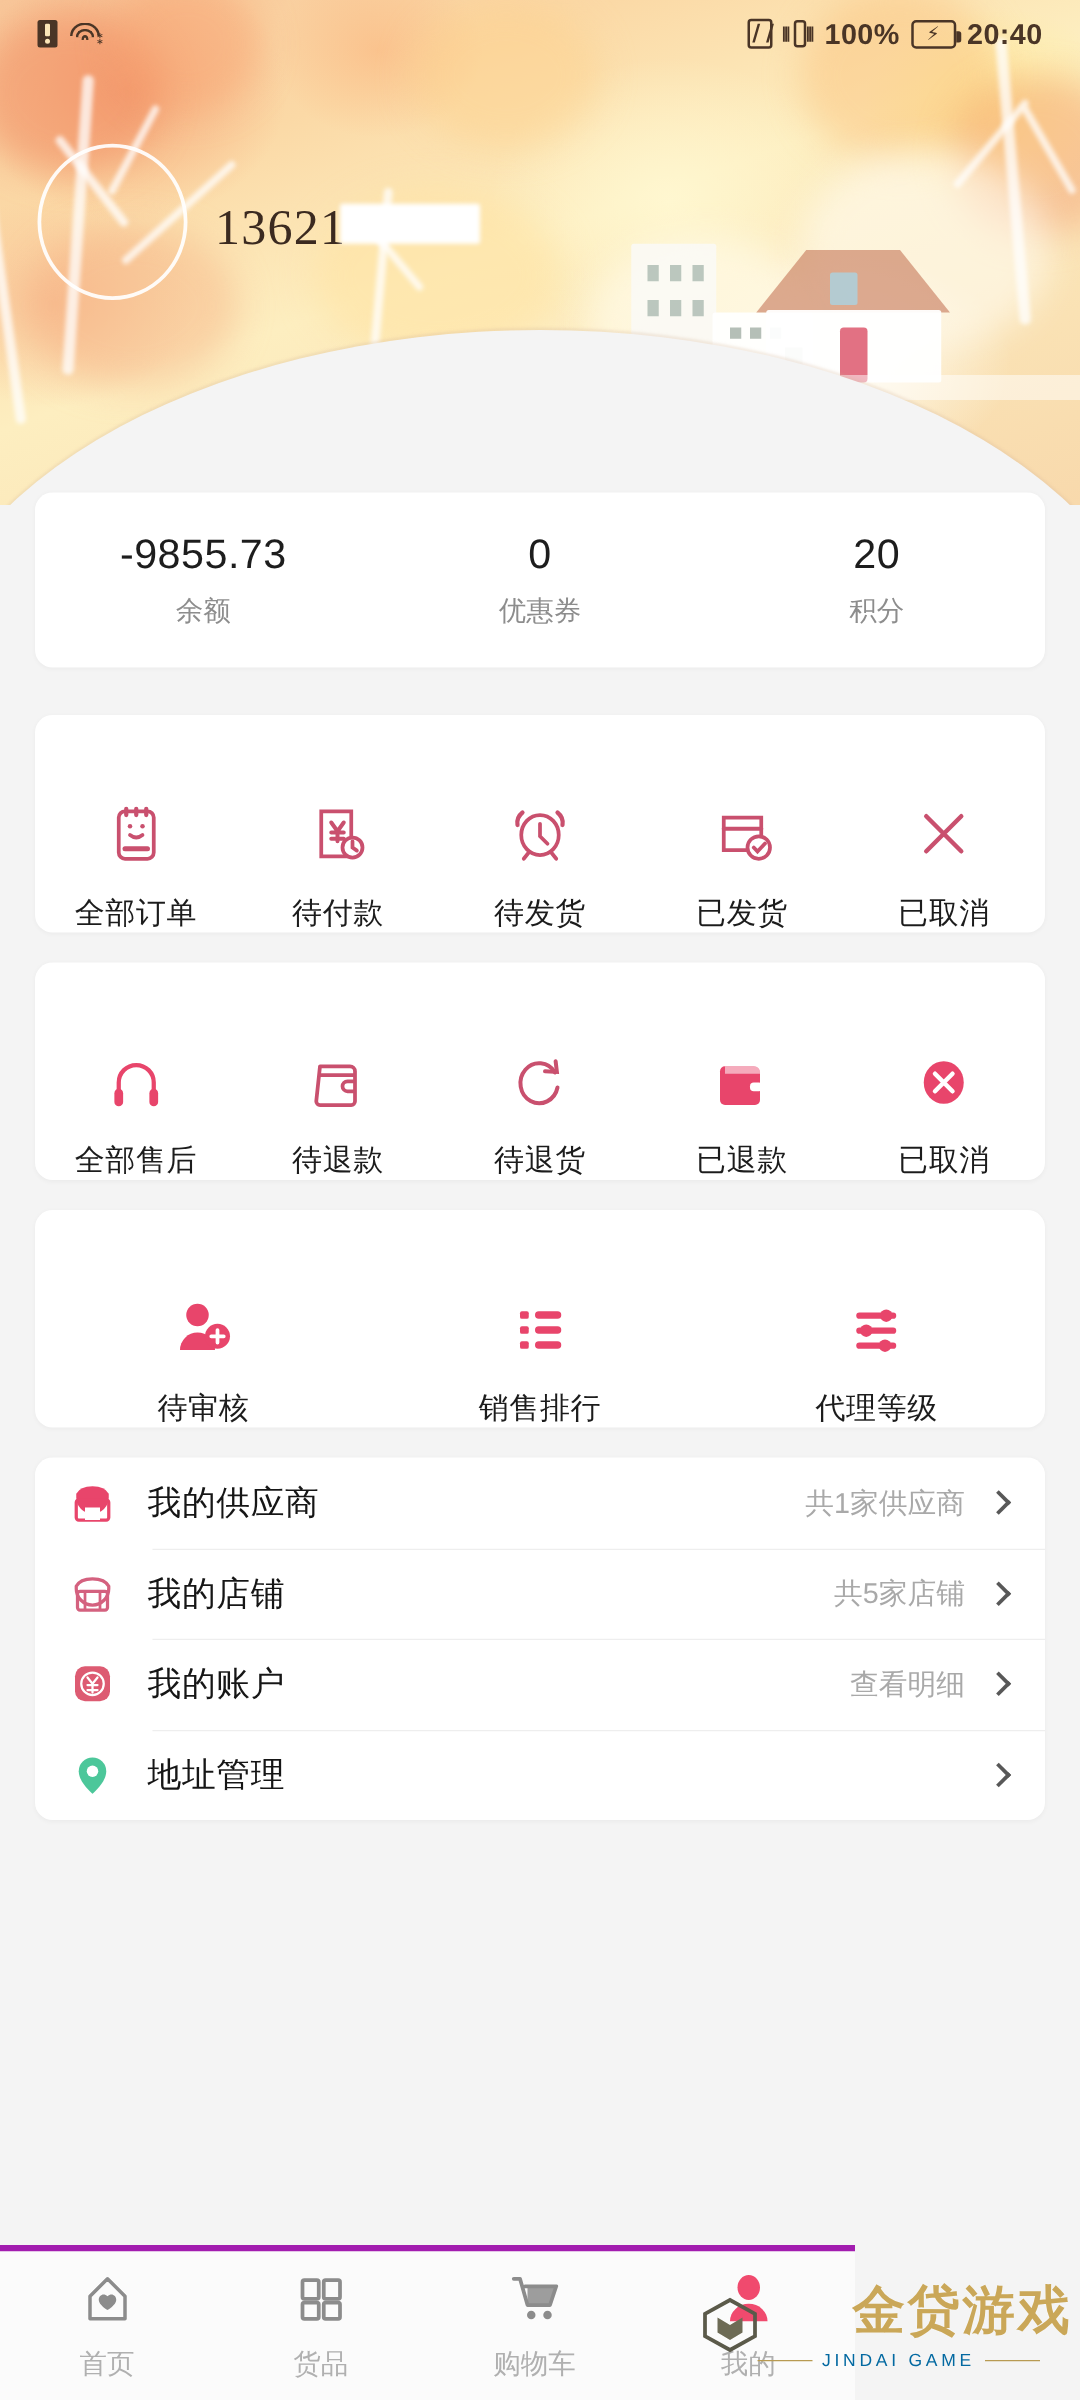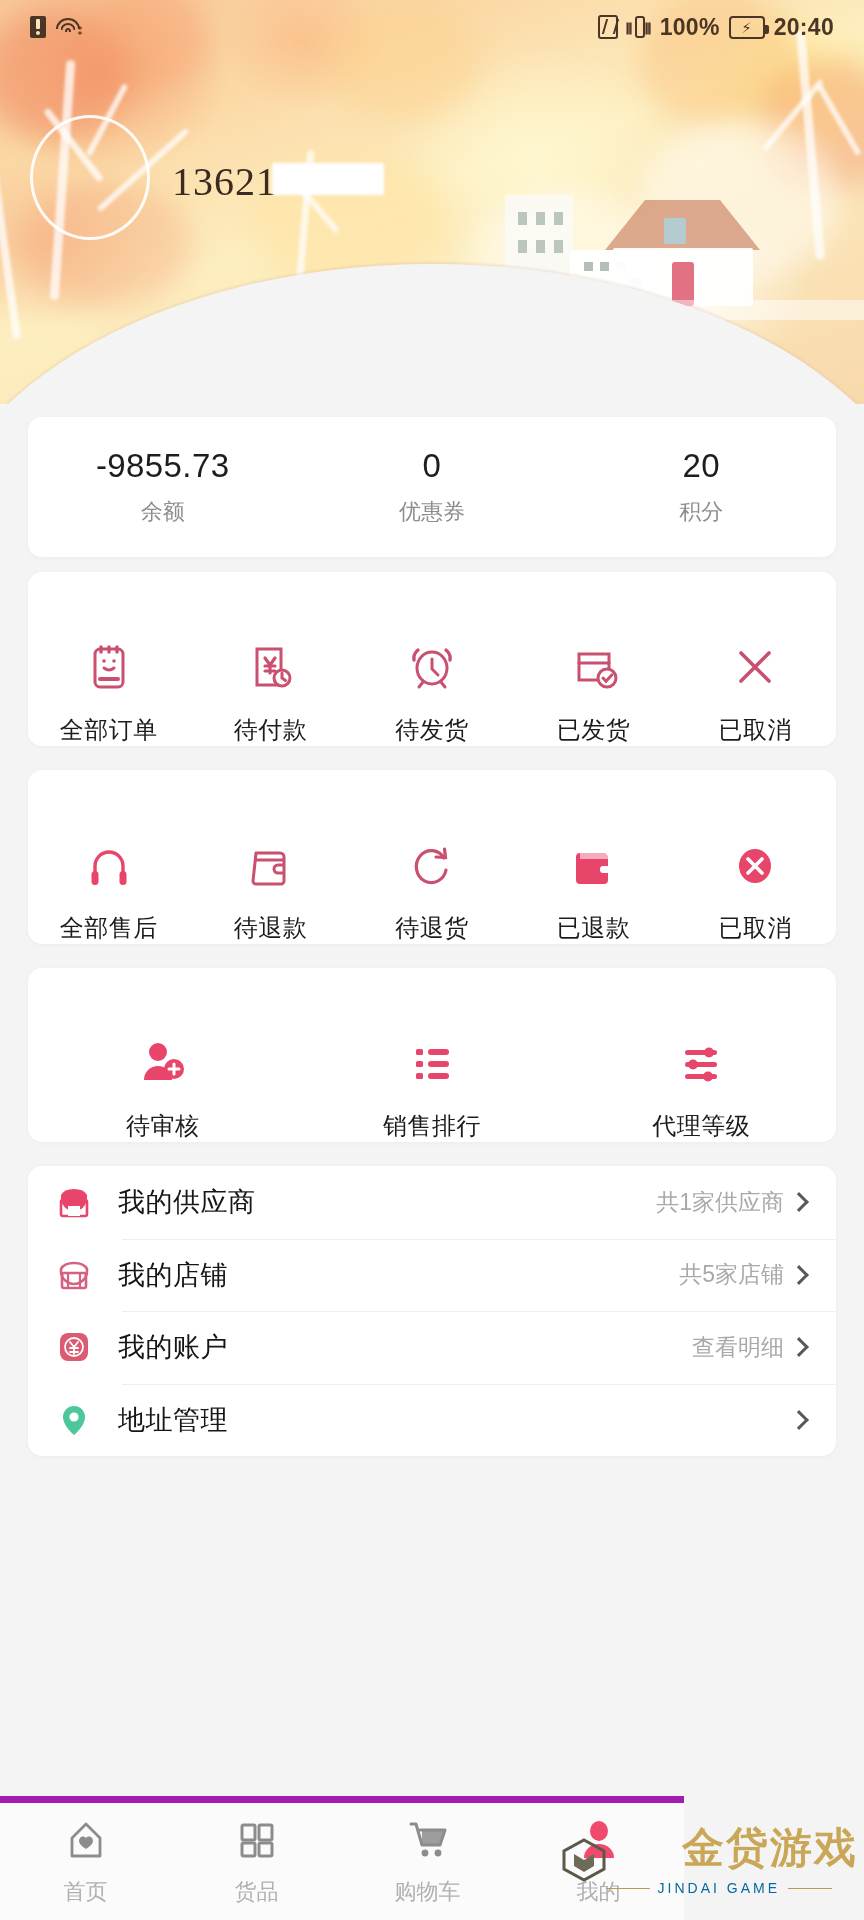--- a/index.html
+++ b/index.html
@@ -120,21 +120,21 @@
   .bolt { color: #4a3526; font-size: 15px; line-height: 1; }
 
   
   .card {
     position: absolute; left: 28px; width: 808px;
     background: #ffffff; border-radius: 14px;
     box-shadow: 0 1px 4px rgba(0,0,0,0.04);
   }
 
   
-  #stats-card { top: 417px; height: 140px; display: flex; text-align: right; }
+  #stats-card { top: 394px; height: 140px; display: flex; text-align: right; }
   .stat { flex: 1; display: flex; flex-direction: column; align-items: center; justify-content: center; gap: 12px; }
   .stat-value { font-size: 33px; color: #1d1d1d; font-weight: 400; letter-spacing: .4px;
                 font-family: "Liberation Sans", sans-serif; }
   .stat-label { font-size: 22px; color: #8d8d8d; }
 
   
   .grid-card { height: 174px; display: flex; align-items: flex-end; }
   #grid-orders { top: 572px; }
   #grid-after  { top: 770px; }
   #grid-agent  { top: 968px; }
@@ -144,28 +144,28 @@
 
   
   #list-card { top: 1166px; height: 290px; padding: 0 0; }
   .lrow { height: 72.5px; display: flex; align-items: center; padding: 0 30px 0 24px; position: relative; cursor: pointer; }
   .lrow + .lrow::before {
     content: ""; position: absolute; left: 94px; right: 0; top: 0; height: 1px; background: #eeeeee;
   }
   .licon { width: 44px; height: 44px; display: flex; align-items: center; justify-content: center; flex: none; }
   .ltitle { font-size: 27px; color: #161616; margin-left: 22px; letter-spacing: .5px; }
   .lspacer { flex: 1; }
-  .lmeta { font-size: 23px; color: #a9a9a9; margin-right: 8px; }
+  .lmeta { font-size: 23px; color: #a9a9a9; margin-right: 20px; }
   .chev { width: 14px; height: 14px; border-right: 3px solid #585858; border-top: 3px solid #585858;
           transform: rotate(45deg); }
 
   
   #bottom-nav {
     position: absolute; bottom: 0; left: 0; width: 684px; height: 124px;
-    background: #fbfbfb; border-top: 7px solid #a21caf;
+    background: #fbfbfb; border-top: 5px solid #a21caf;
     display: flex; align-items: center;
   }
   .nav-item { flex: 1; display: flex; flex-direction: column; align-items: center; gap: 14px; cursor: pointer; }
   .nav-icon { width: 46px; height: 46px; display: flex; align-items: center; justify-content: center; }
   .nav-label { font-size: 22px; color: #b0b0b0; }
   .nav-item.active .nav-label { color: #b0b0b0; }
 
   
   #watermark {
     position: absolute; right: 6px; bottom: 22px; width: 300px; height: 78px;

